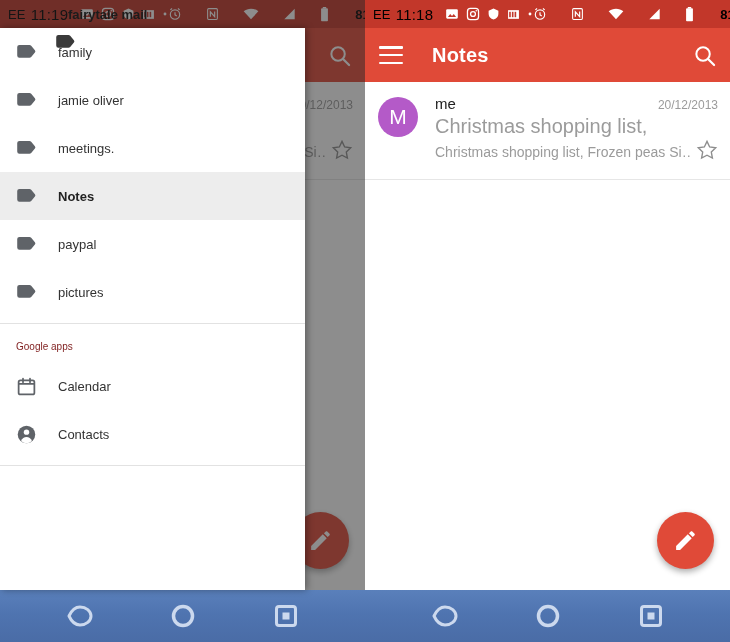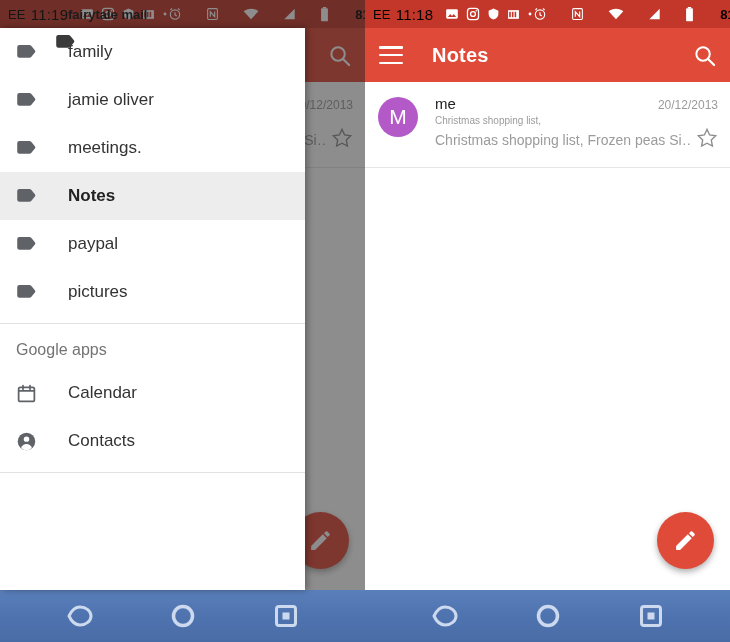--- a/index.html
+++ b/index.html
@@ -44,21 +44,21 @@
   .avatar {
     width: 40px; height: 40px; border-radius: 50%;
     background: #B45AC8; color: #fff;
     display: flex; align-items: center; justify-content: center;
     font-size: 21px; flex: 0 0 auto; margin-top: 2px;
   }
   .mailbody { flex: 1 1 auto; margin-left: 17px; min-width: 0; }
   .mailtop { display: flex; align-items: baseline; }
   .mail-sender { font-size: 15px; color: #222; flex: 1 1 auto; }
   .mail-date { font-size: 12px; color: #9b9b9b; flex: 0 0 auto; padding-left: 6px; }
-  .mail-subject { font-size: 10px; color: #9b9b9b; margin-top: 3px; white-space: nowrap; overflow: hidden; }
+  .mail-subject { font-size: 20px; color: #9b9b9b; margin-top: 3px; white-space: nowrap; overflow: hidden; }
   .mail-snippet-row { display: flex; align-items: center; margin-top: 1px; }
   .mail-snippet { font-size: 14px; color: #9b9b9b; flex: 1 1 auto; white-space: nowrap; overflow: hidden; }
   .star { flex: 0 0 auto; margin-left: 4px; }
 
   
   .fab {
     position: absolute; right: 16px; bottom: 73px;
     width: 57px; height: 57px; border-radius: 50%;
     background: #E04A38;
     box-shadow: 0 3px 6px rgba(0,0,0,.32);
@@ -95,24 +95,24 @@
     pointer-events: none;
   }
   .drawer-icon-overlay {
     position: absolute; top: 6px; left: 55px; z-index: 12; pointer-events: none;
   }
   .ditem {
     display: flex; align-items: center; height: 48px; padding-left: 16px; cursor: pointer;
   }
   .ditem.selected { background: #ededed; }
   .dicon { width: 30px; flex: 0 0 auto; display: flex; align-items: center; justify-content: flex-start; }
-  .dlabel { font-size: 17px; color: #333; margin-left: 22px; }
+  .dlabel { font-size: 13px; color: #333; margin-left: 12px; }
   .dlabel.sel { font-weight: 700; color: #222; }
   .ddivider { height: 1px; background: #e2e2e2; margin: 7px 0 0 0; }
-  .dsection { font-size: 16px; color: #737373; padding: 17px 0 10px 16px; }
+  .dsection { font-size: 10px; color: #7f1d1d; padding: 17px 0 10px 16px; }
 </style>
 </head>
 <body>
 
 <div class="screens">
 
   <div class="panel">
 
     <div class="statusbar">
       <span class="sb-carrier">EE</span>

